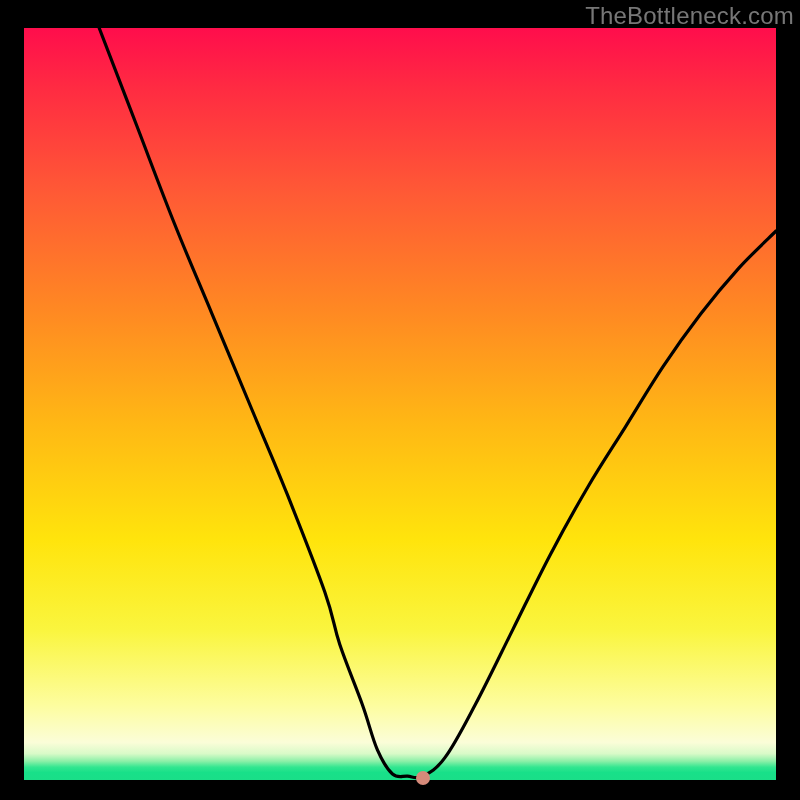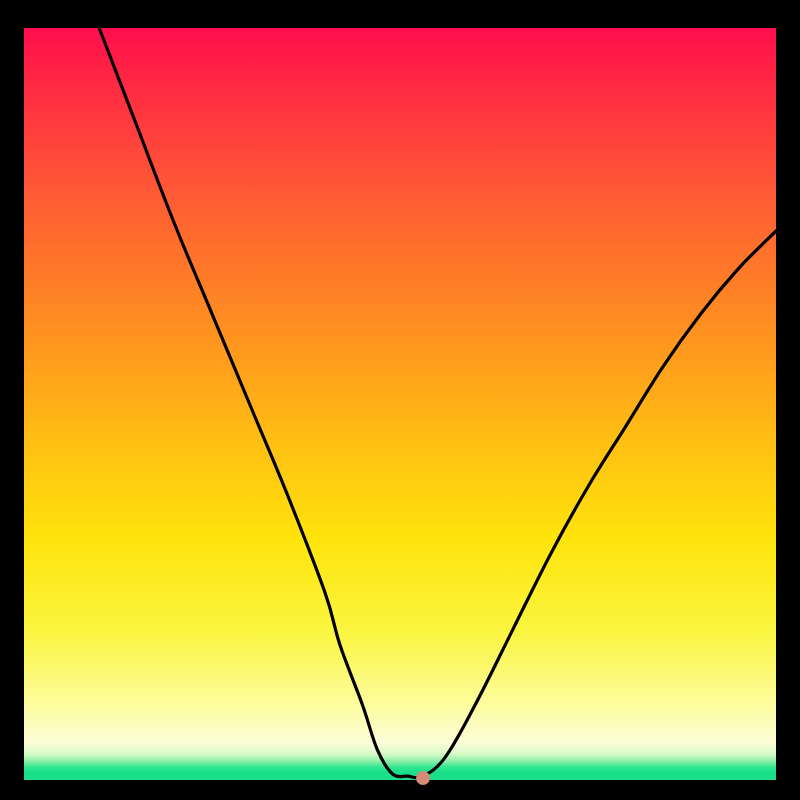--- a/index.html
+++ b/index.html
@@ -75,20 +75,21 @@
     height: 14px;
     border-radius: 50%;
     background: #d68a7a;
     transform: translate(-50%, -50%);
   }
 </style>
 </head>
 <body>
 
 <div class="frame">
+  <div class="watermark">TheBottleneck.com</div>
 
   <div class="plot-area">
     <div class="gradient"></div>
     <svg class="curve" viewBox="0 0 752 752" preserveAspectRatio="none">
       <path id="curve-path" fill="none" stroke="#000000" stroke-width="3.2" stroke-linecap="round" d="M75.2,0.0 C82.0,17.6 99.3,62.6 112.8,97.8 C126.3,133.0 136.9,161.7 150.4,195.5 C163.9,229.4 174.5,253.3 188.0,285.8 C201.5,318.2 212.1,343.5 225.6,376.0 C239.1,408.5 249.7,432.4 263.2,466.2 C276.7,500.1 291.3,536.9 300.8,564.0 C310.3,591.1 309.1,596.3 315.8,616.6 C322.6,636.9 331.6,657.8 338.4,676.8 C345.2,695.8 348.0,709.5 353.4,721.9 C358.9,734.4 363.1,741.2 368.5,746.0 C373.9,750.7 378.1,747.8 383.5,748.2 C388.9,748.6 391.8,751.6 398.6,748.2 C405.3,744.9 411.6,742.3 421.1,729.4 C430.6,716.6 439.0,699.8 451.2,676.8 C463.4,653.8 475.3,628.7 488.8,601.6 C502.3,574.5 512.9,552.1 526.4,526.4 C539.9,500.7 550.5,481.7 564.0,458.7 C577.5,435.7 588.1,420.2 601.6,398.6 C615.1,376.9 625.7,358.7 639.2,338.4 C652.7,318.1 663.3,303.4 676.8,285.8 C690.3,268.2 700.9,255.5 714.4,240.6 C727.9,225.8 745.2,209.8 752.0,203.0"></path>
     </svg>
     <div class="marker" id="marker-dot" style="left: 398.56px; top: 749.744px; background: rgb(214, 138, 122);"></div>
   </div>
 </div>
 

